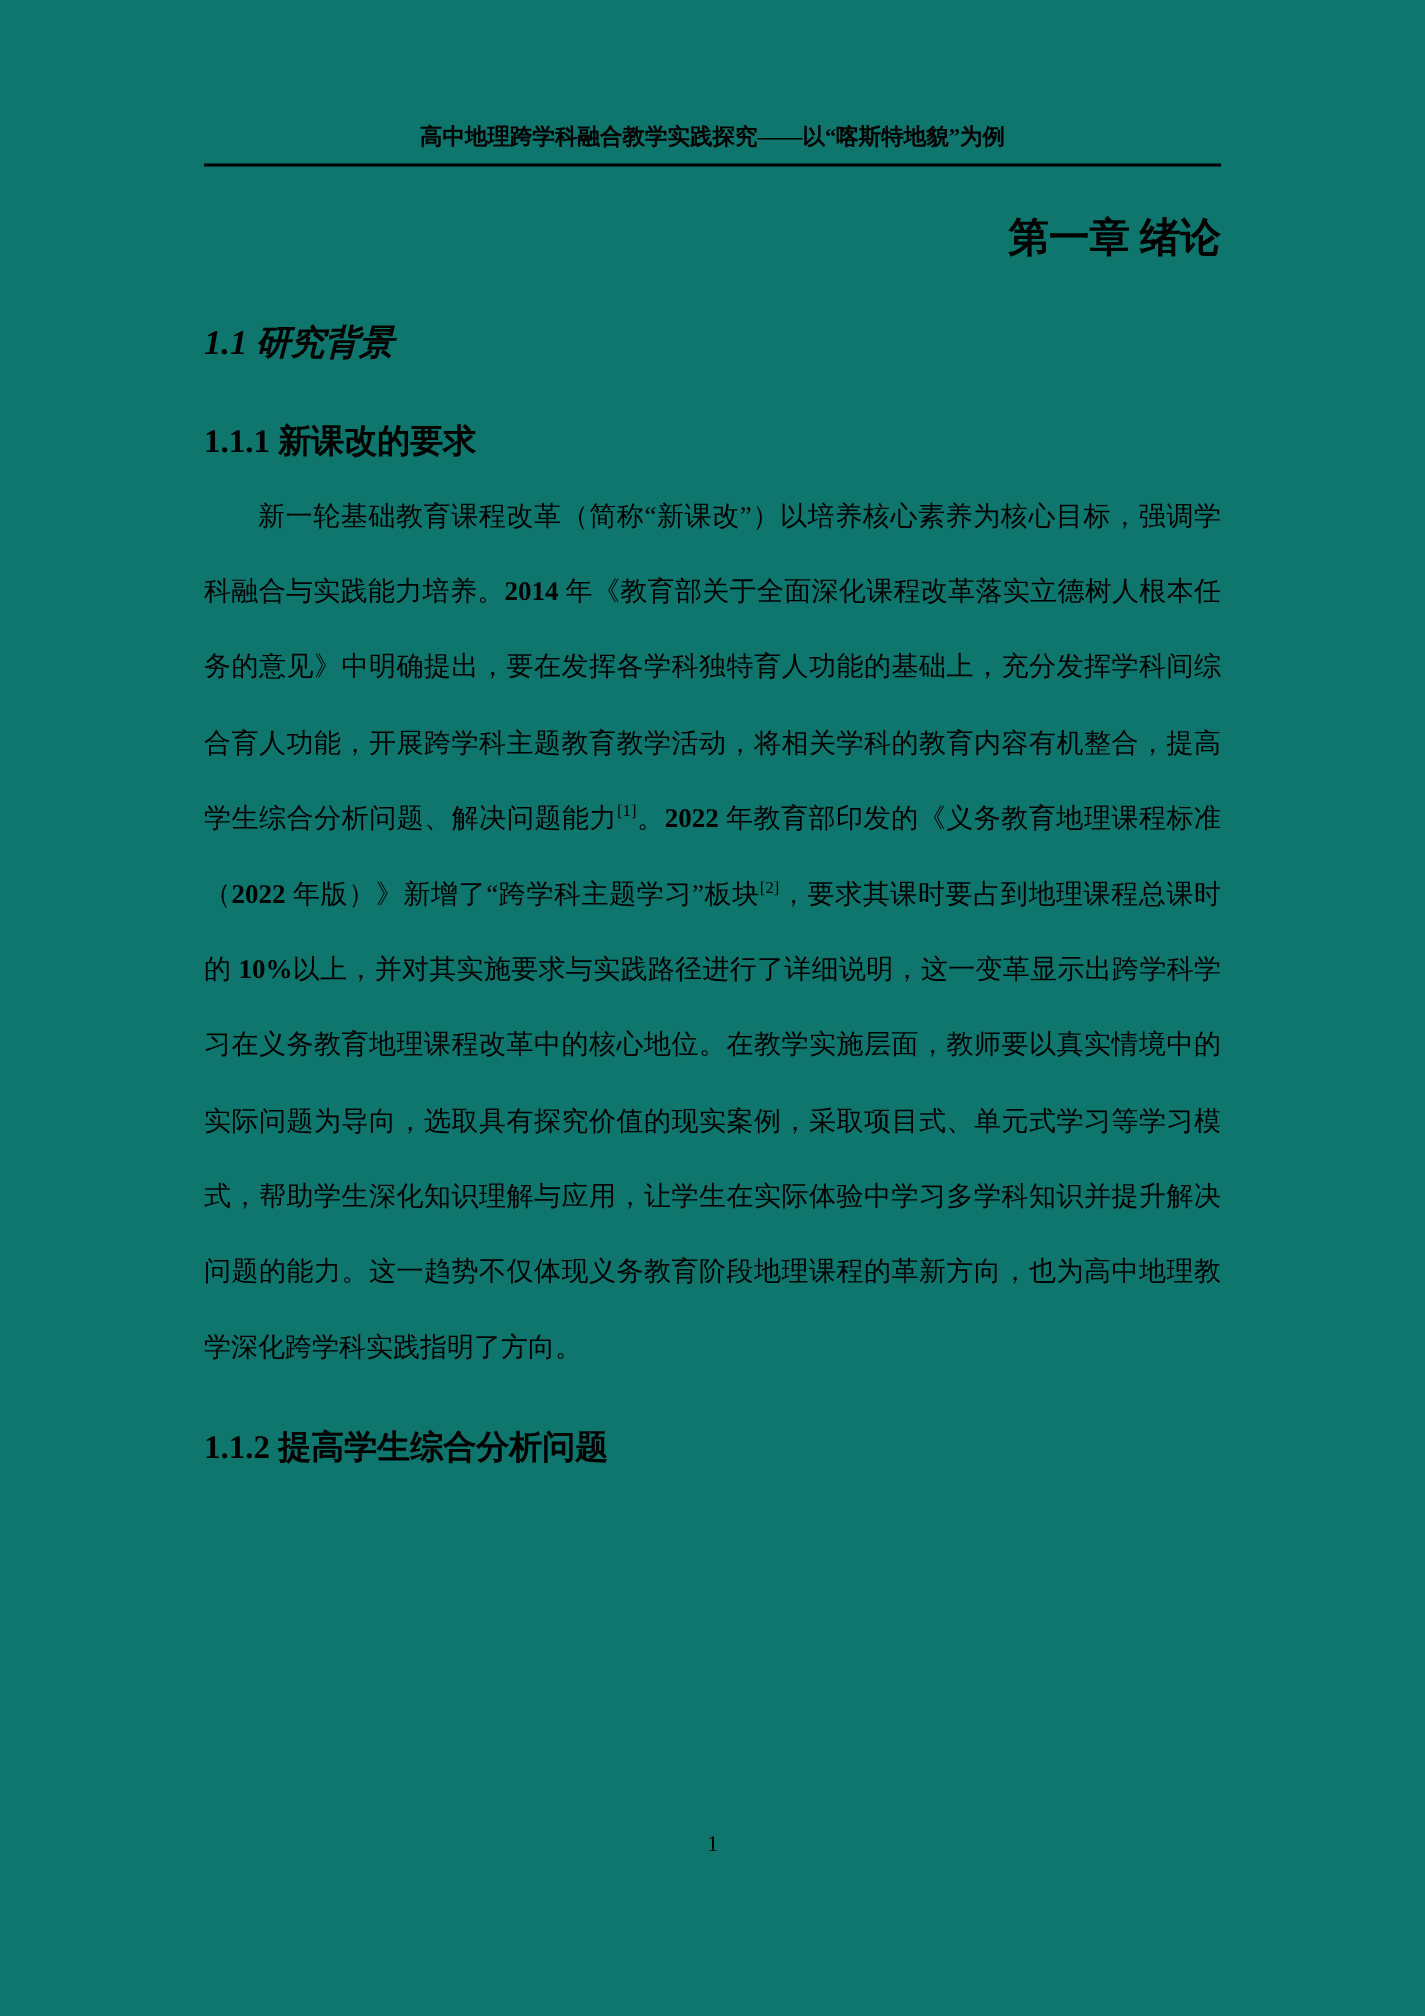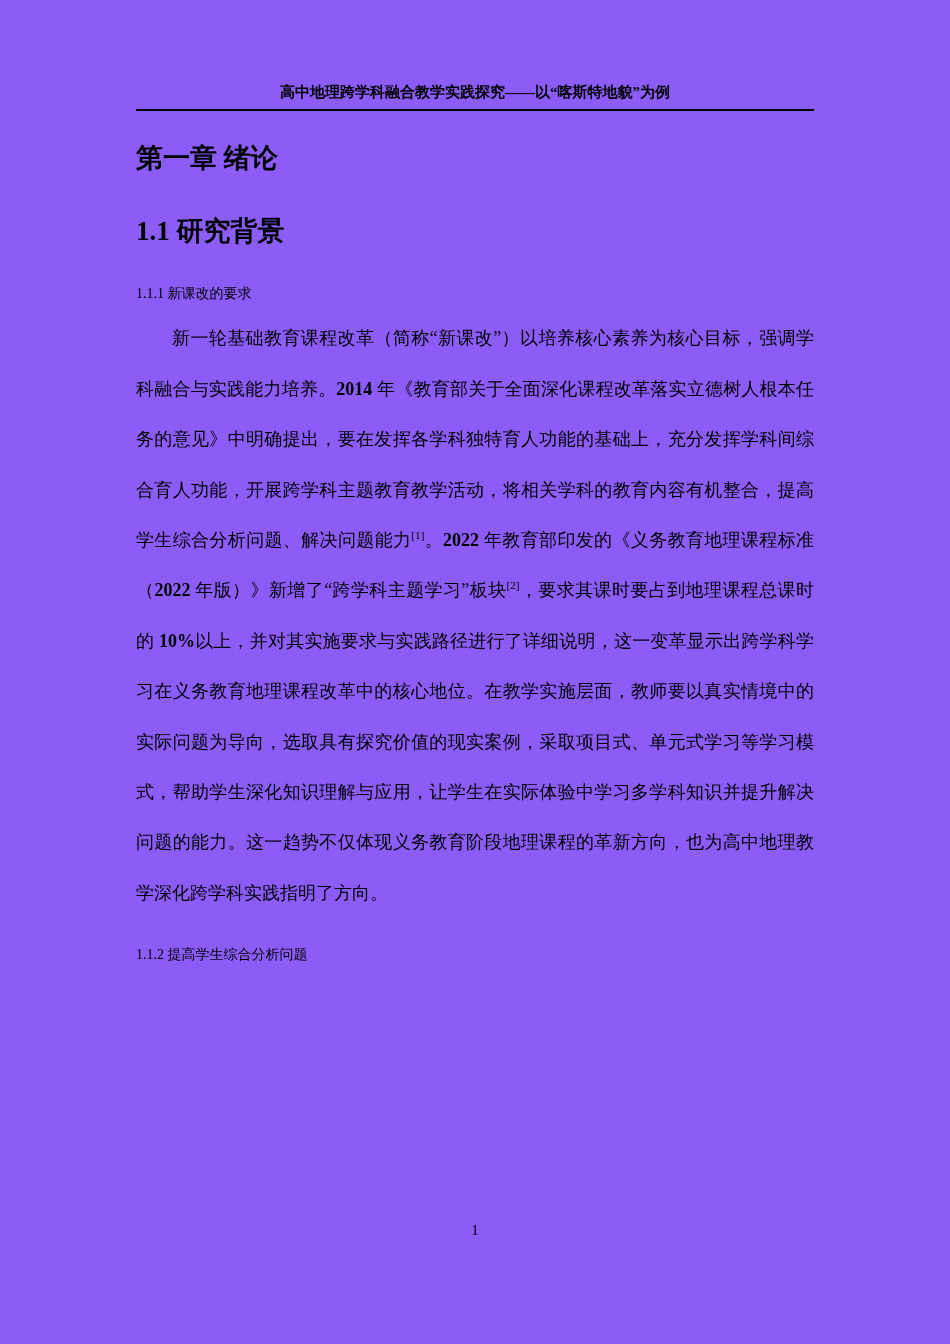--- a/index.html
+++ b/index.html
@@ -5,52 +5,53 @@
   html, body {
     margin: 0;
     padding: 0;
     background: #ffffff;
   }
   .page {
     position: relative;
     width: 950px;
     height: 1344px;
     margin: 0 auto;
-    background: #8b5cf6;
+    background: #0f766e;
     box-sizing: border-box;
     padding: 82px 136px 0 136px;
     font-family: "Liberation Serif", "DejaVu Serif", serif;
     color: #000000;
     overflow: hidden;
   }
   .running-header {
     text-align: center;
     font-size: 15px;
     font-weight: bold;
     line-height: 1.4;
     padding-bottom: 6px;
     border-bottom: 2px solid #000000;
   }
   .chapter-title {
     margin: 30px 0 0 0;
-    text-align: left;
+    text-align: right;
     font-size: 27px;
     font-weight: bold;
     line-height: 1.3;
   }
   .section-heading {
     margin: 38px 0 0 0;
-    font-size: 27px;
+    font-size: 23px;
     font-weight: bold;
     line-height: 1.3;
+    font-style: italic;
   }
   .subsection-heading {
     margin: 36px 0 0 0;
-    font-size: 14px;
-    font-weight: normal;
+    font-size: 22px;
+    font-weight: bold;
     line-height: 1.3;
   }
   .subsection-heading.second {
     margin-top: 28px;
   }
   .body-para {
     margin: 0;
     font-size: 18px;
     text-align: justify;
     text-indent: 2em;

